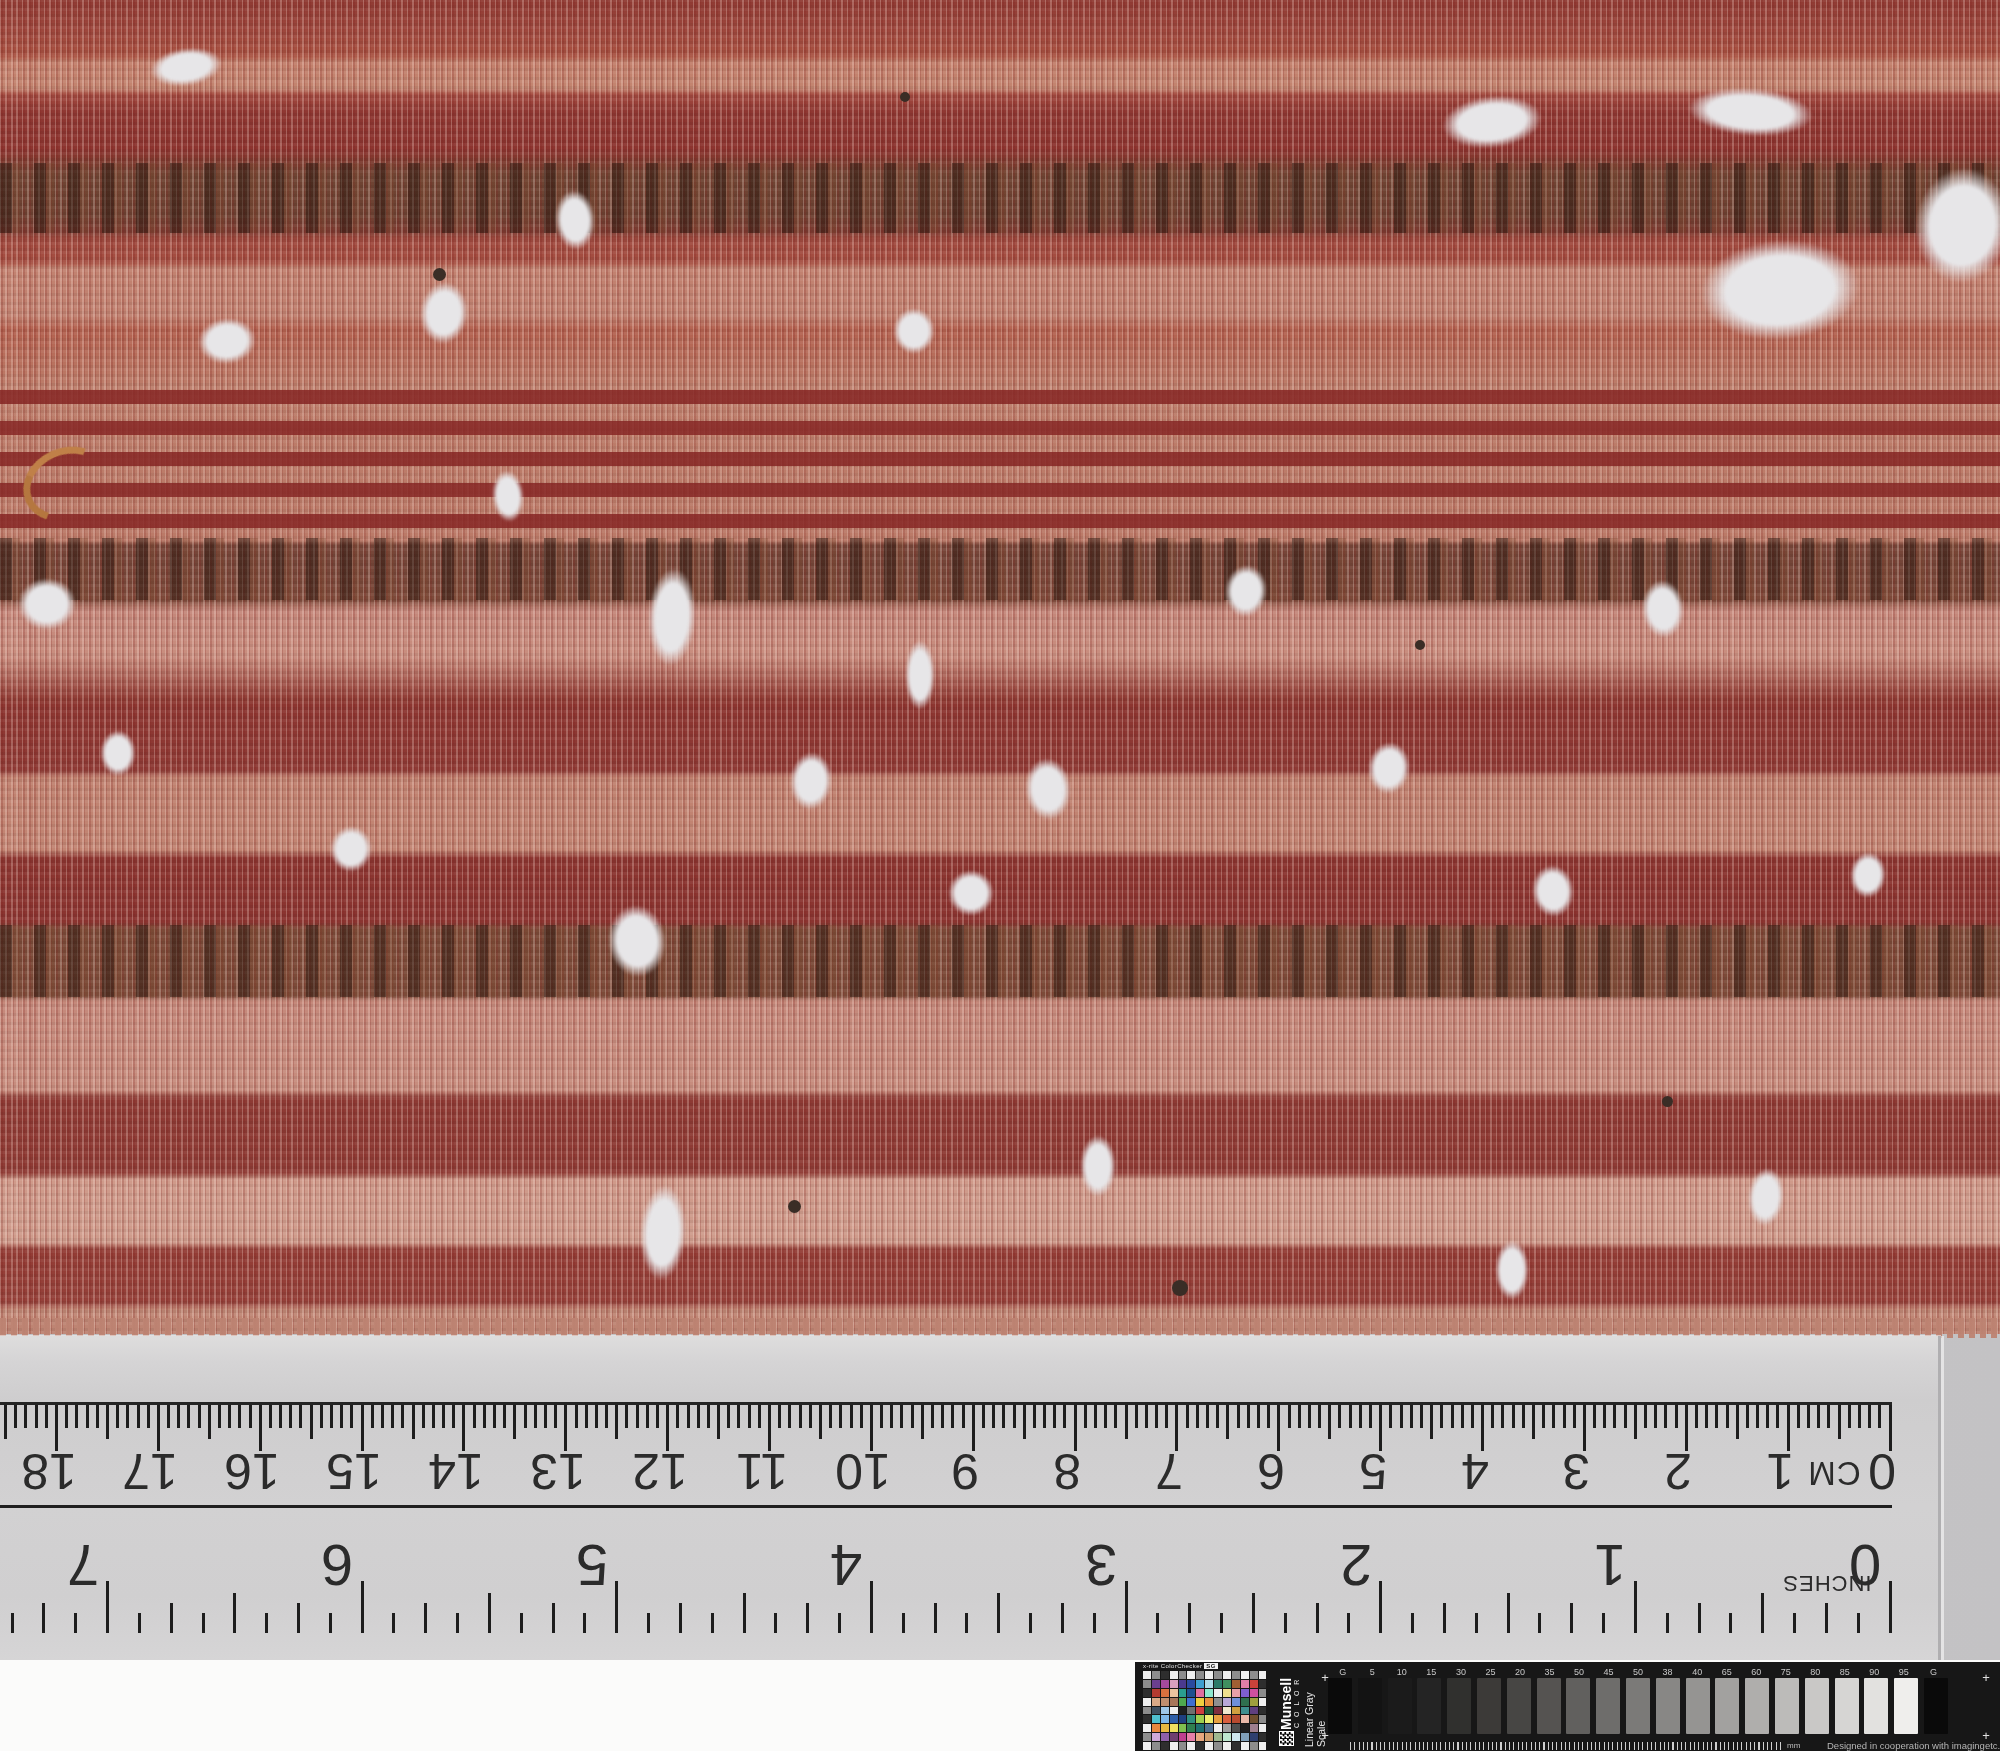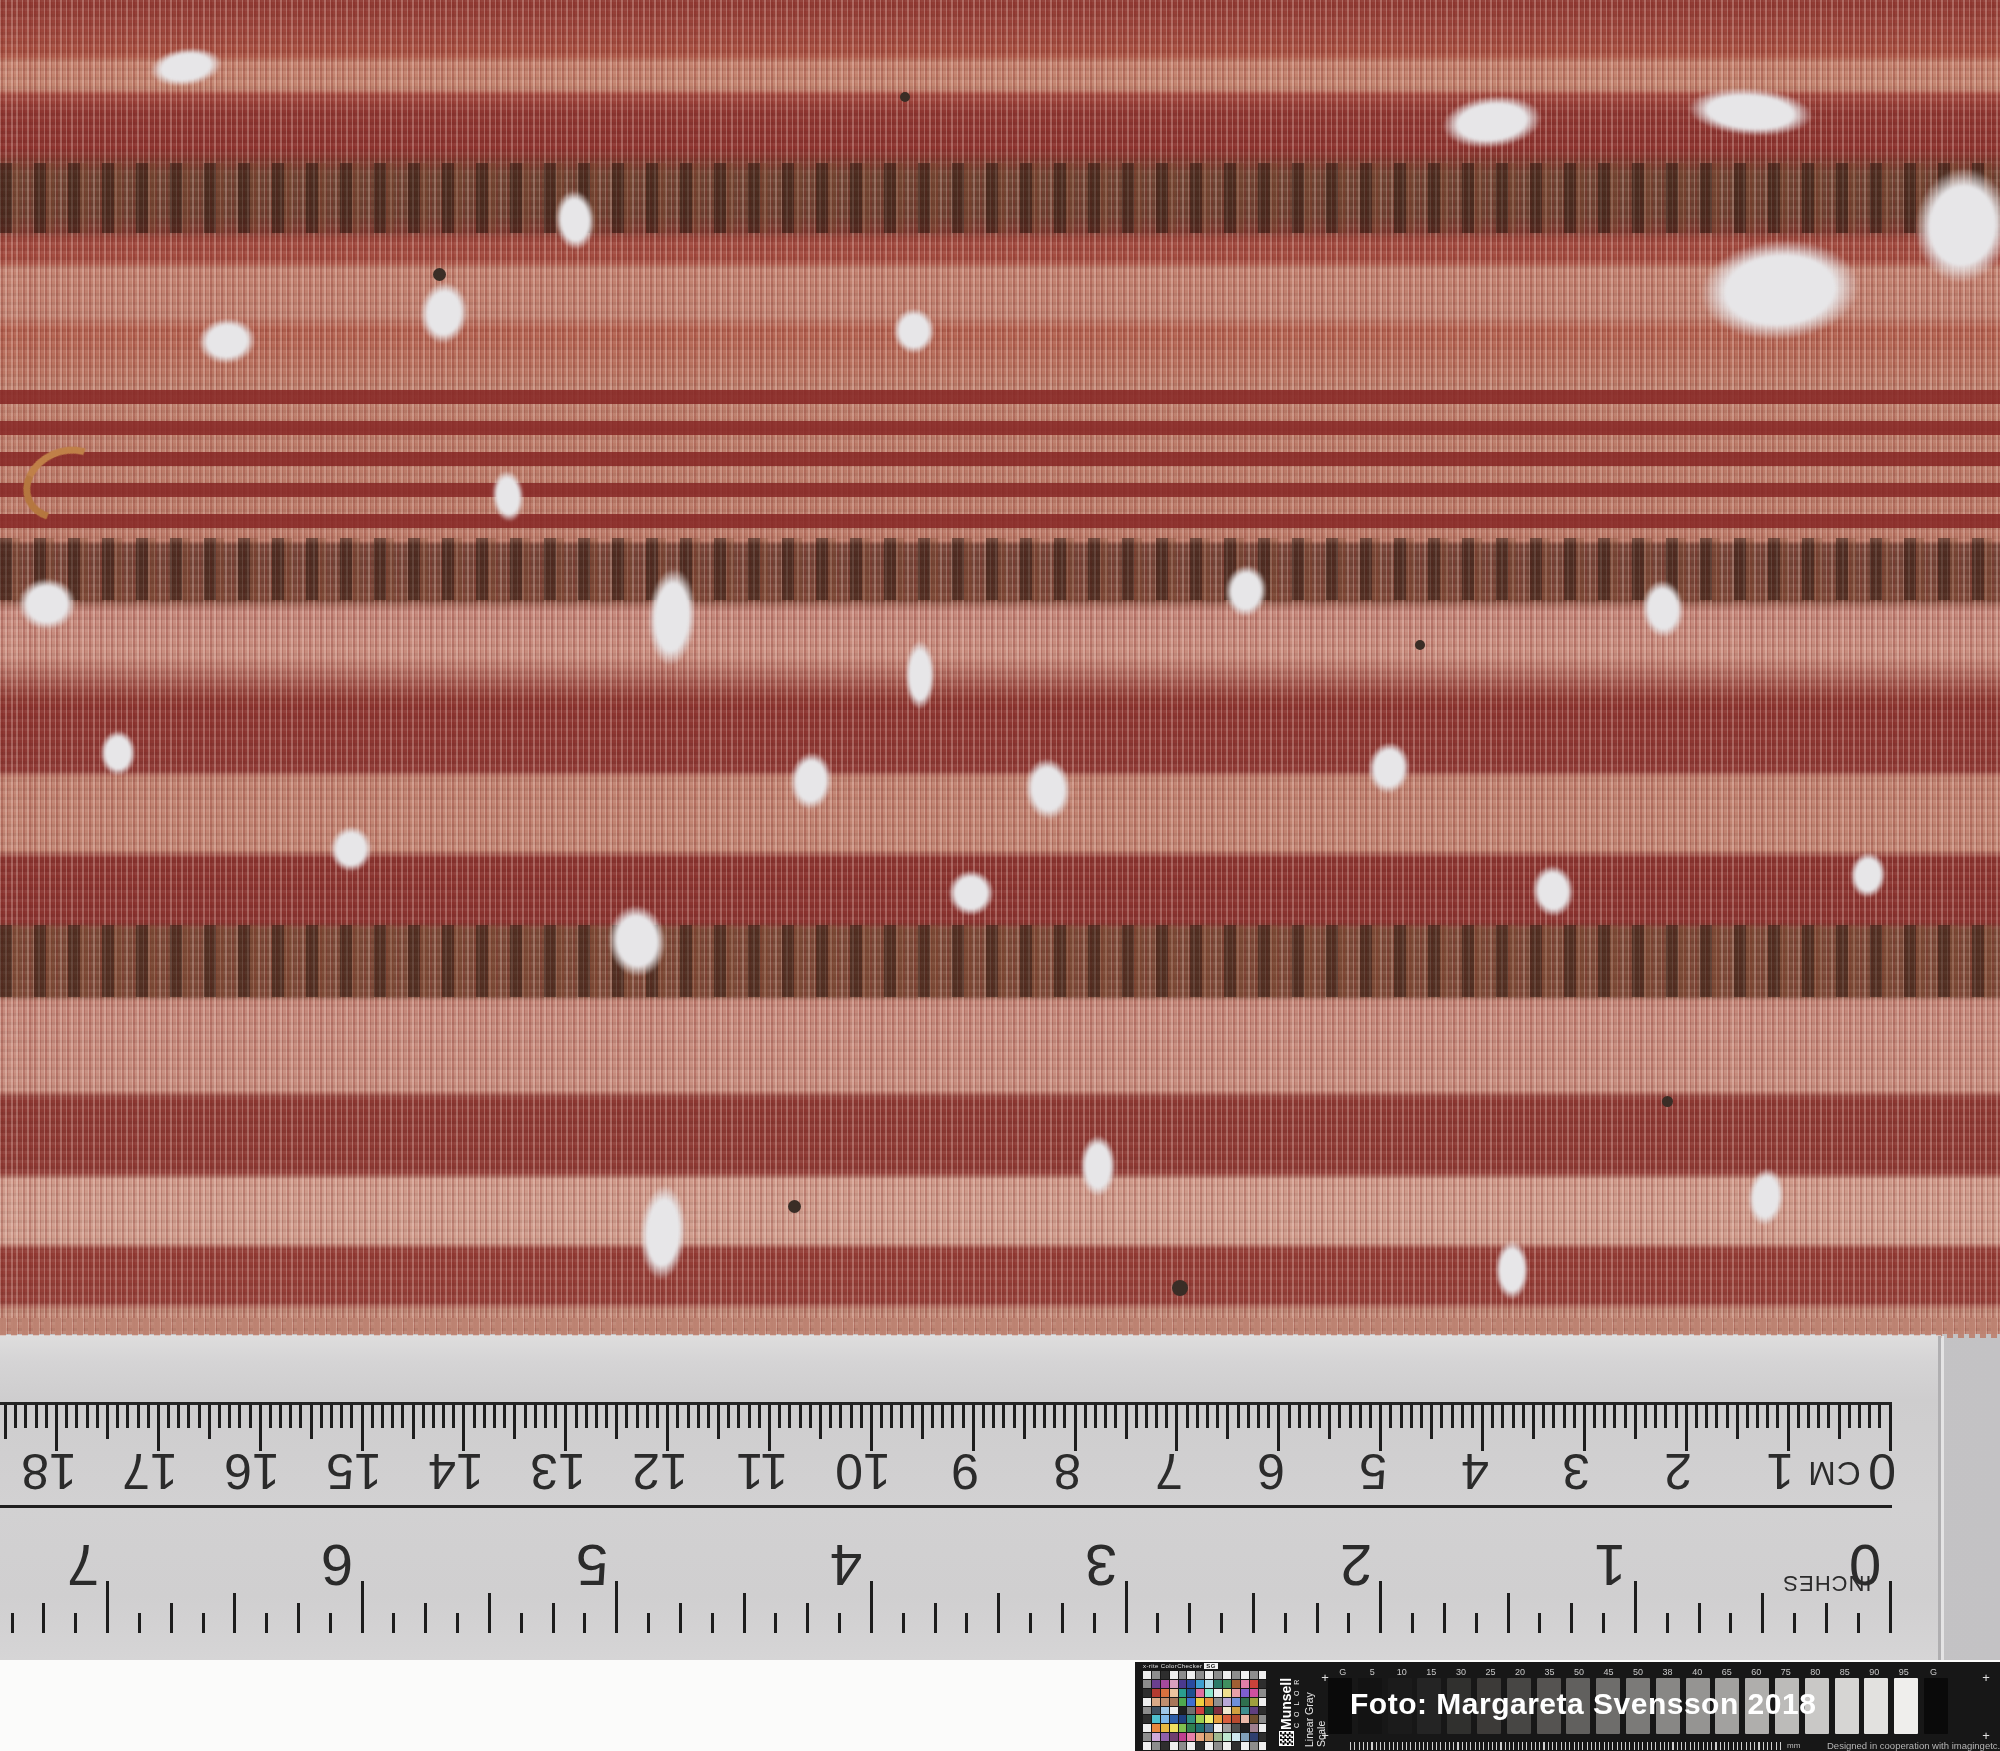--- a/index.html
+++ b/index.html
@@ -613,17 +613,16 @@
       <div style="background: rgb(162, 161, 159);"></div>
       <div style="background: rgb(175, 174, 172);"></div>
       <div style="background: rgb(188, 187, 185);"></div>
       <div style="background: rgb(201, 200, 198);"></div>
       <div style="background: rgb(214, 213, 211);"></div>
       <div style="background: rgb(226, 225, 223);"></div>
       <div style="background: rgb(239, 238, 236);"></div>
       <div style="background: rgb(10, 10, 10);"></div>
     </div>
 
-  <div class="credit">Foto: Margareta Svensson 2018</div>
   <div class="comb"></div>
   <span class="mm">mm</span>
   <div class="designed">Designed in cooperation with imagingetc.com</div>
 </div>
 
 </body></html>

